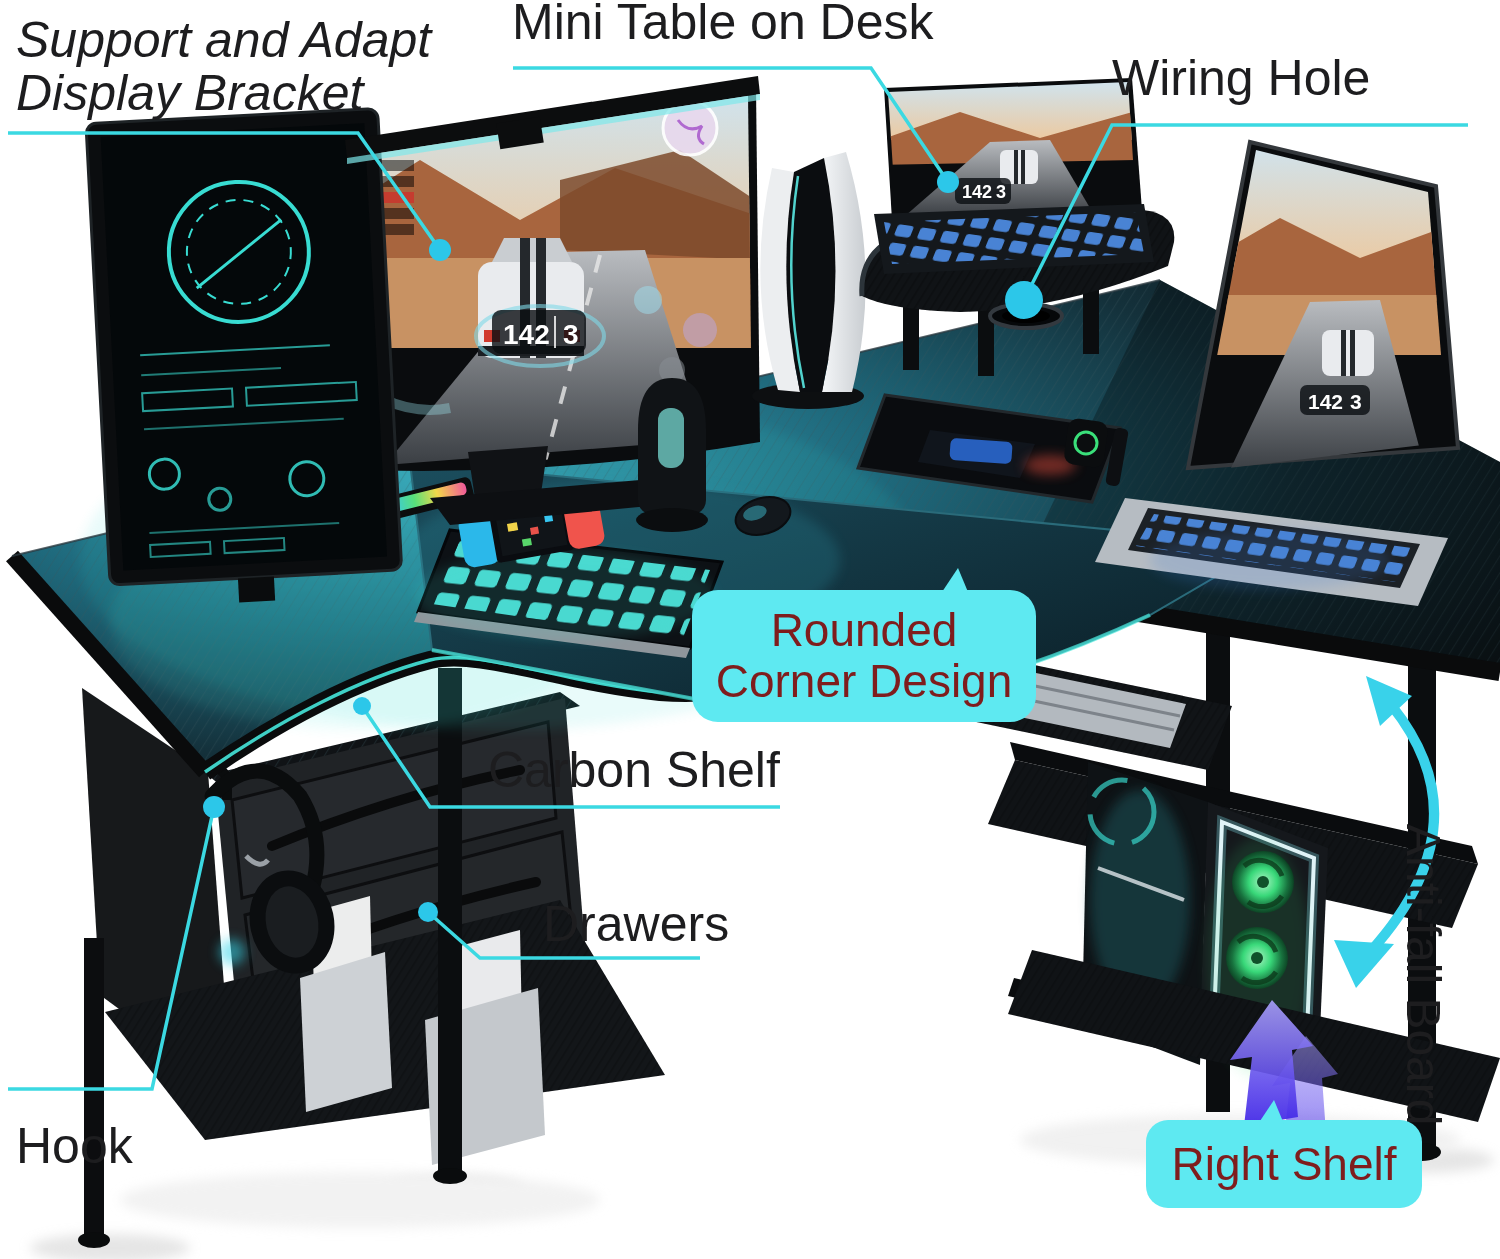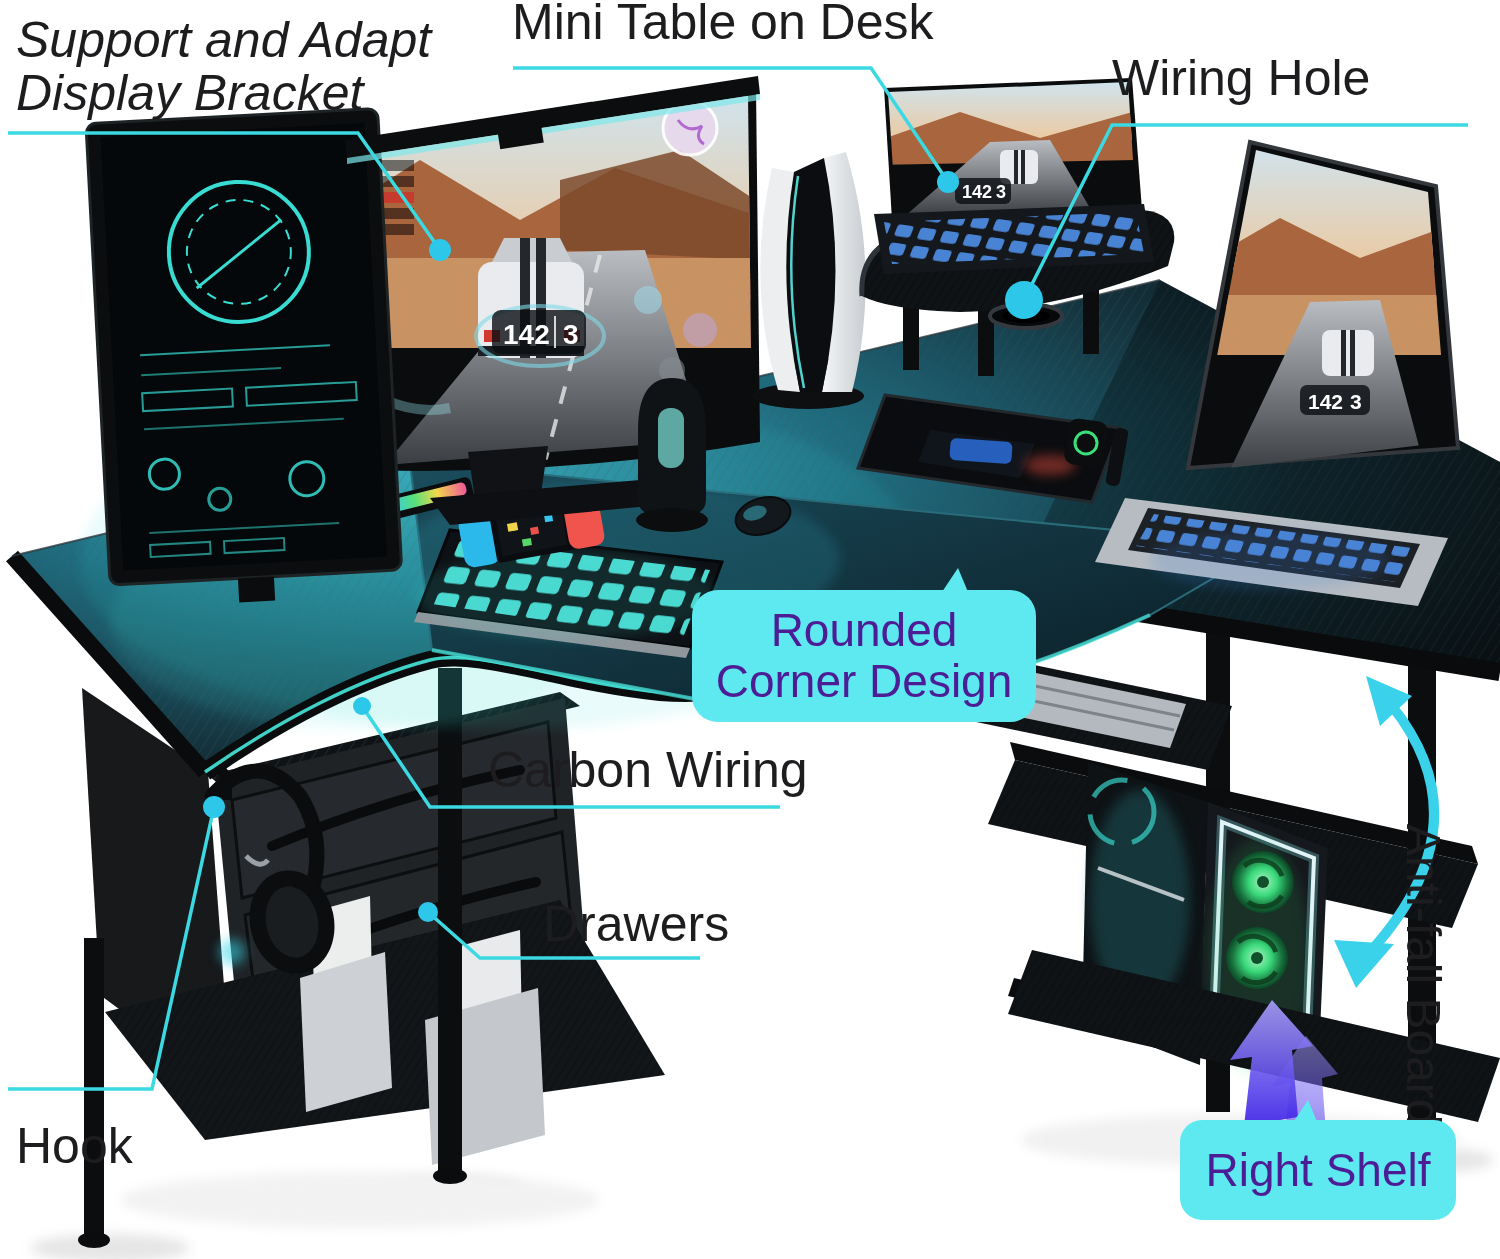--- a/index.html
+++ b/index.html
@@ -2,29 +2,29 @@
 <html><head>
 <meta charset="utf-8">
 <style>
   html,body{margin:0;padding:0;background:#ffffff;}
   .stage{position:relative;width:1500px;height:1259px;background:#ffffff;overflow:hidden;
          font-family:"Liberation Sans",sans-serif;}
   .stage svg{position:absolute;left:0;top:0;}
   .lbl{position:absolute;font-size:50px;line-height:1.05;color:#1d1d1f;white-space:pre-line;
        font-family:"Liberation Sans",sans-serif;}
   .lbl-vertical{writing-mode:vertical-rl;font-size:48px;height:390px;}
-  .callout{position:absolute;background:#5ee9f1;color:#4c1d95;border-radius:26px;
+  .callout{position:absolute;background:#5ee9f1;color:#7f1d1d;border-radius:26px;
            display:flex;align-items:center;justify-content:center;text-align:center;
            font-size:46px;line-height:1.1;white-space:pre-line;}
   .callout .tail{position:absolute;width:0;height:0;
                  border-left:16px solid transparent;border-right:10px solid transparent;
                  border-bottom:24px solid #5ee9f1;}
   #callout-rounded{left:692px;top:590px;width:344px;height:132px;}
   #callout-rounded .tail{top:-22px;left:250px;}
-  #callout-shelf{left:1180px;top:1120px;width:276px;height:100px;border-radius:22px;}
+  #callout-shelf{left:1146px;top:1120px;width:276px;height:88px;border-radius:22px;}
   #callout-shelf .tail{top:-20px;left:112px;}
   #lbl-bracket{left:16px;top:14px;font-style:italic;}
   #lbl-mini{left:512px;top:-4px;}
   #lbl-wiring{left:1112px;top:52px;}
   #lbl-carbon{left:488px;top:744px;}
   #lbl-drawers{left:543px;top:886px;margin-top:12px;}
   #lbl-hook{left:16px;top:1088px;margin-top:32px;}
   #lbl-antifall{left:1398px;top:824px;}
 </style>
 </head>
@@ -425,21 +425,21 @@
     <circle cx="362" cy="706" r="9"></circle>
     <circle cx="428" cy="912" r="10"></circle>
     <circle cx="214" cy="807" r="11"></circle>
   </g>
 </svg>
 
 <div class="lbl" id="lbl-bracket">Support and Adapt
 Display Bracket</div>
 <div class="lbl" id="lbl-mini">Mini Table on Desk</div>
 <div class="lbl" id="lbl-wiring">Wiring Hole</div>
-<div class="lbl" id="lbl-carbon">Carbon Wiring</div>
+<div class="lbl" id="lbl-carbon">Carbon Shelf</div>
 <div class="lbl" id="lbl-drawers">Drawers</div>
 <div class="lbl" id="lbl-hook">Hook</div>
 <div class="lbl lbl-vertical" id="lbl-antifall">Anti-fall Board</div>
 
 <div class="callout" id="callout-rounded">
   <div class="tail"></div>
   <span>Rounded
 Corner Design</span>
 </div>
 <div class="callout" id="callout-shelf">

